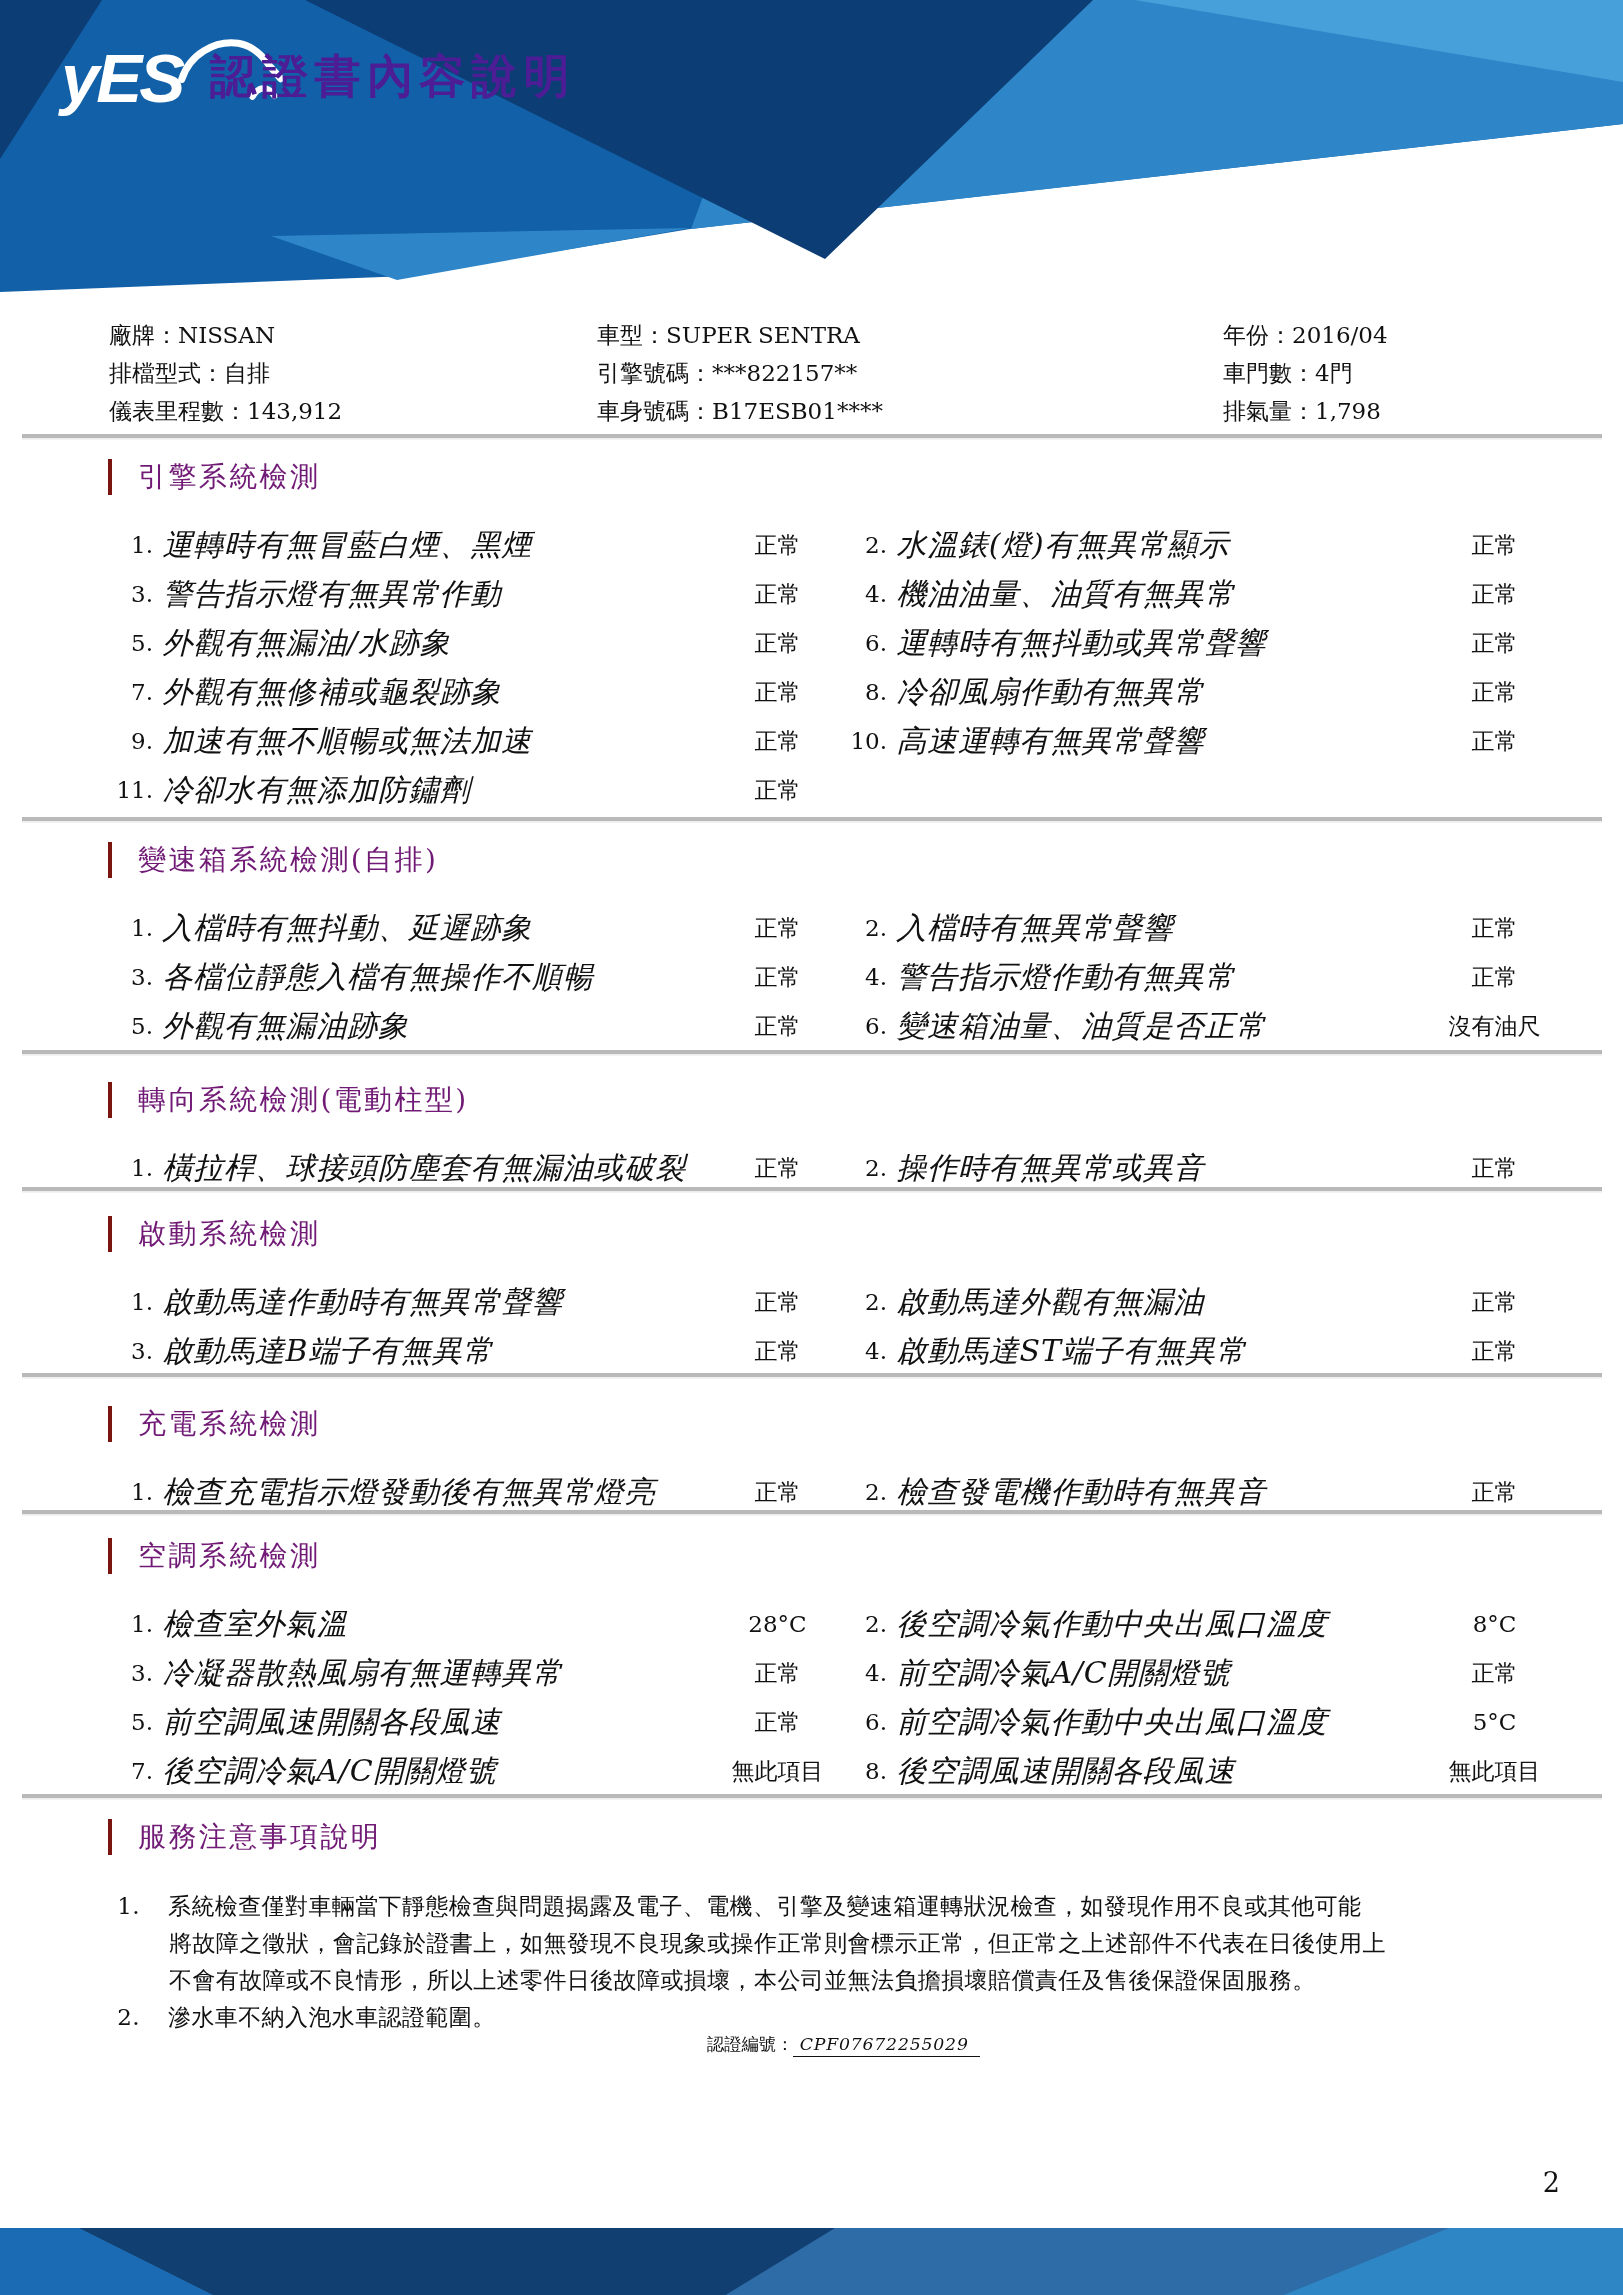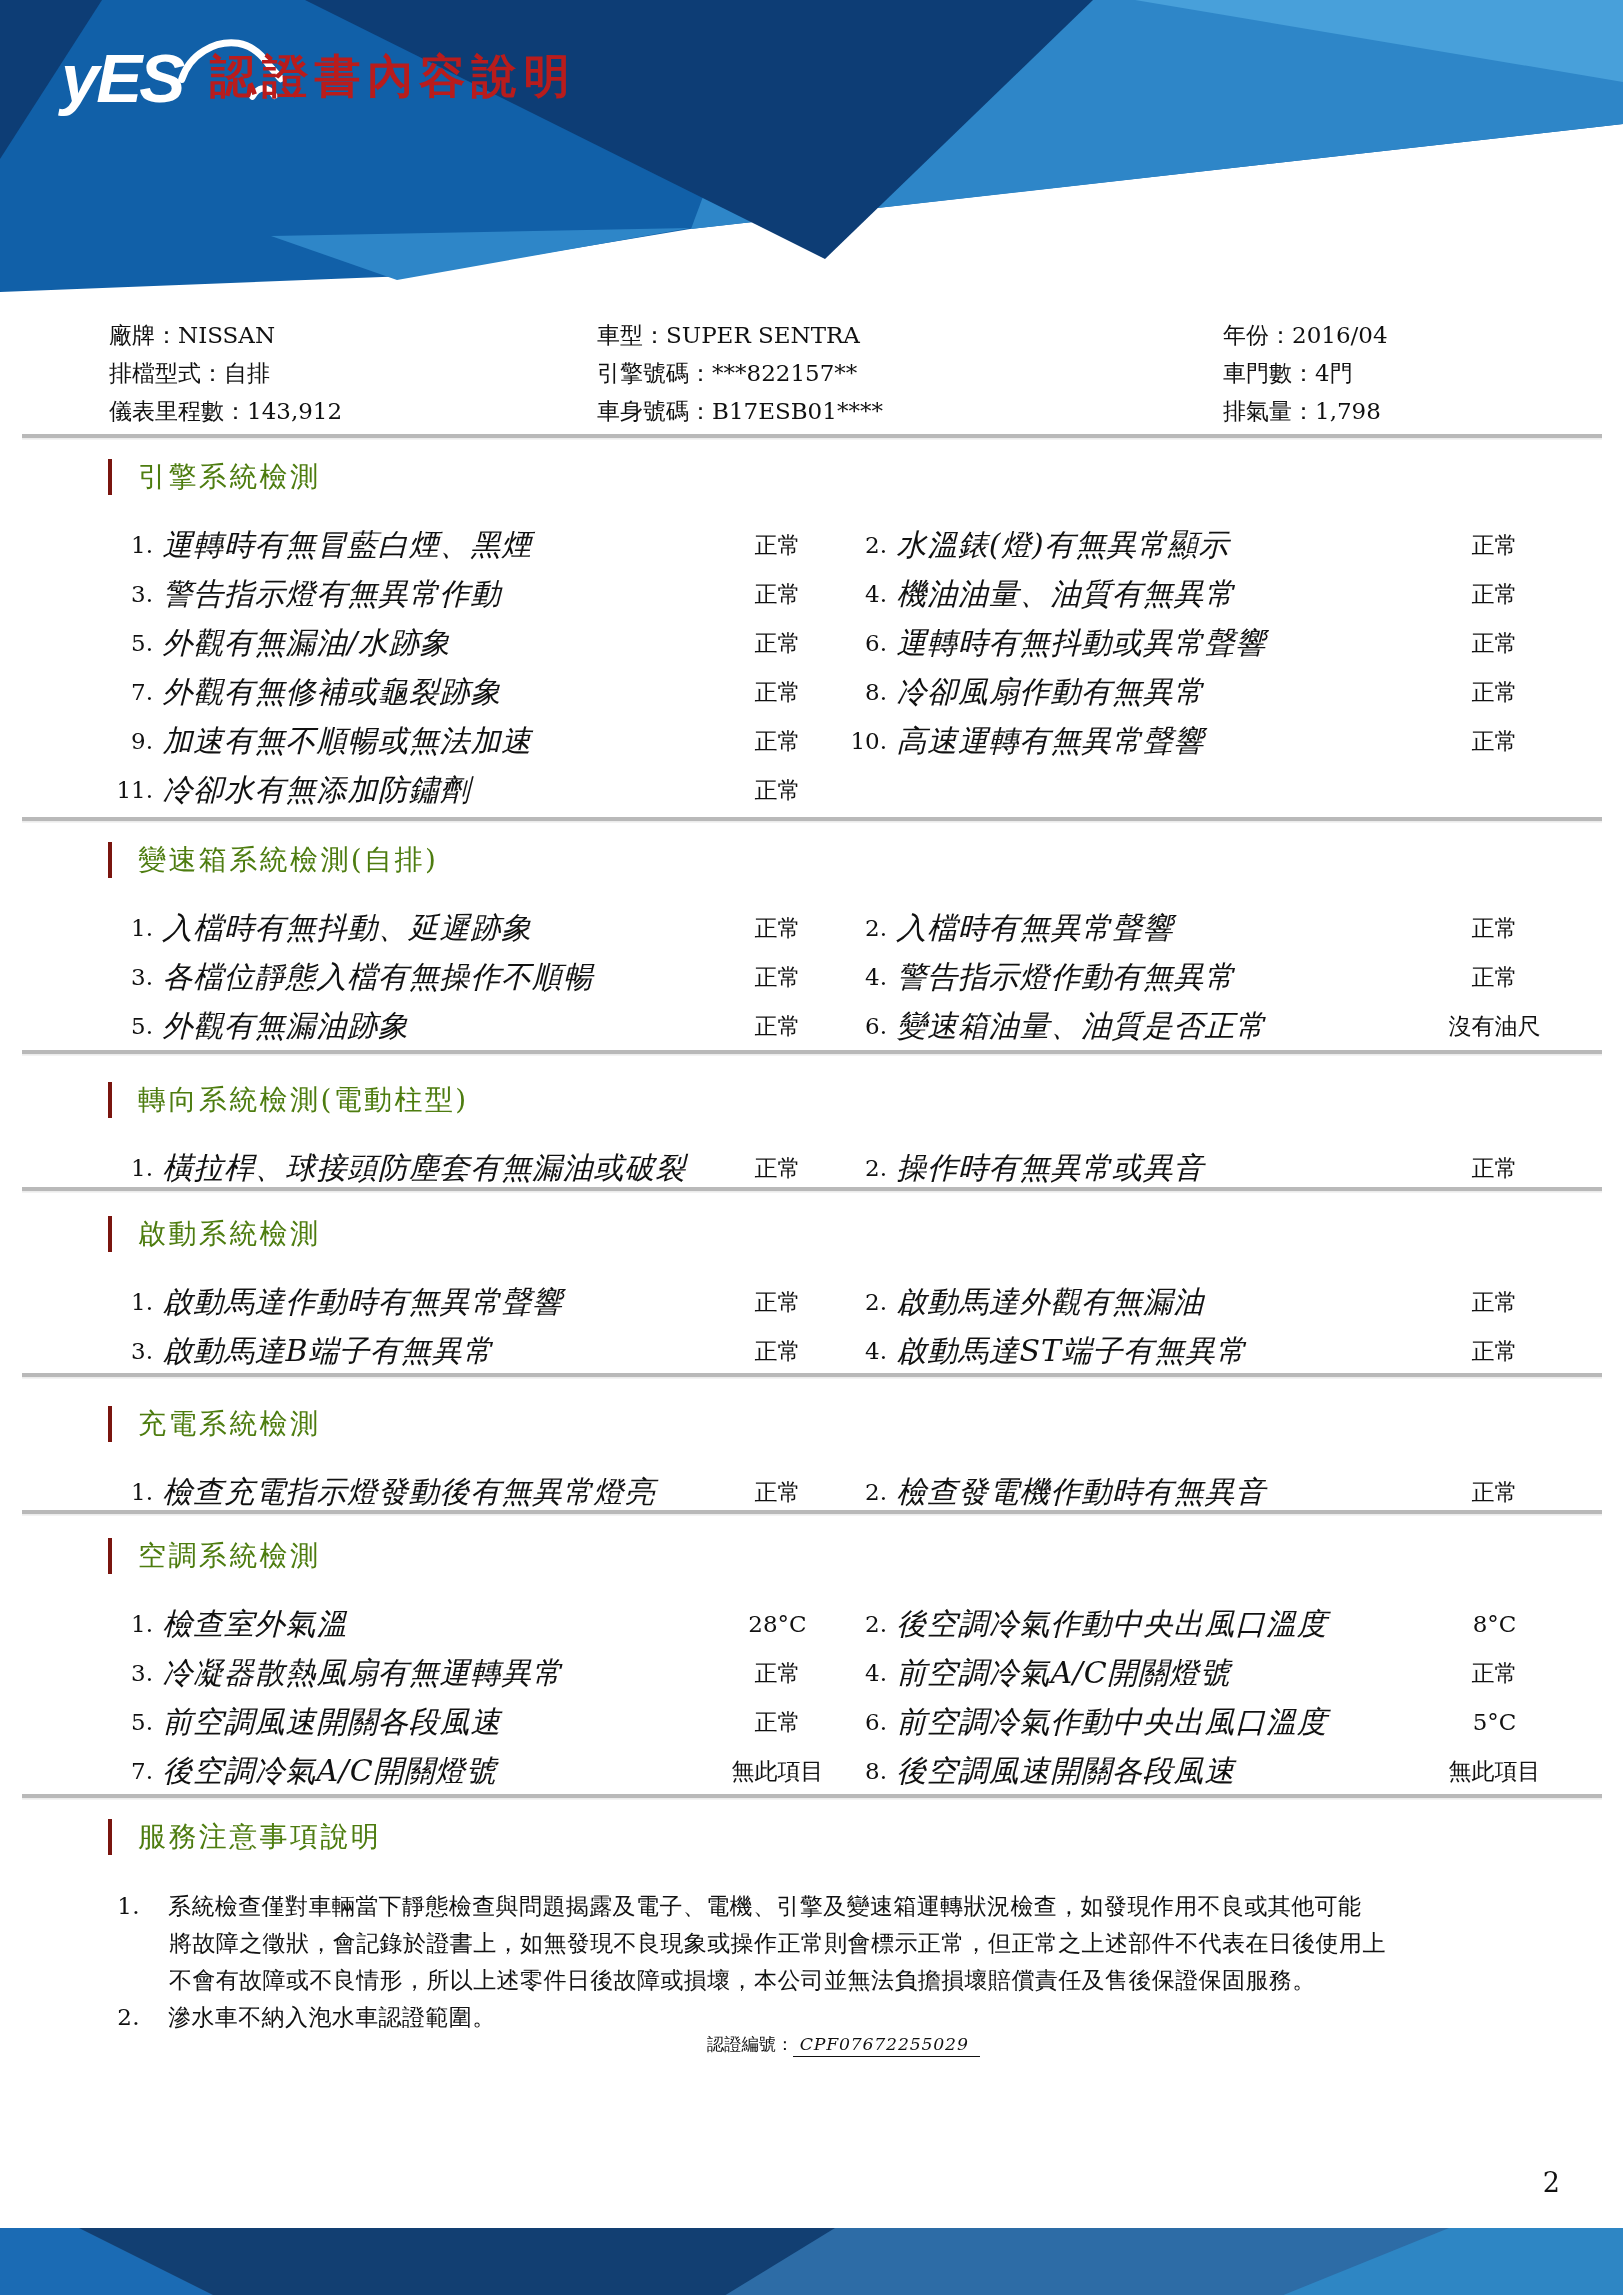--- a/index.html
+++ b/index.html
@@ -20,36 +20,36 @@
   .logo{position:absolute;left:61px;top:30px;height:86px;display:flex;align-items:flex-end;}
   .logo-text{
     font-family:"Liberation Sans","DejaVu Sans",sans-serif;
     font-style:italic;font-weight:900;font-size:69px;line-height:75px;
     color:#ffffff;letter-spacing:-3.1px;
   }
   .car-svg{margin-left:-4.7px;margin-bottom:4.7px;}
   .htitle{
     position:absolute;left:210px;top:46px;
     font-family:"Liberation Sans","DejaVu Sans",sans-serif;
-    font-weight:bold;font-size:46px;color:#b91c1c;letter-spacing:6.3px;white-space:nowrap;
+    font-weight:bold;font-size:46px;color:#4c1d95;letter-spacing:6.3px;white-space:nowrap;
   }
   
   .info{position:absolute;top:316px;left:94px;right:60px;}
   .info-col{position:absolute;top:0;}
   .info-col.c1{left:15px;}
   .info-col.c2{left:503px;}
   .info-col.c3{left:1129px;}
   .info-line{font-size:23px;line-height:38px;white-space:nowrap;}
   
   .divider{position:absolute;left:22px;width:1580px;height:3.9px;background:#b9b9b9;box-shadow:0 1.6px 0 #ececec;}
   
   .section{position:absolute;left:94px;right:60px;}
   .sec-title{position:relative;height:36px;padding-left:44px;}
   .sec-title::before{content:"";position:absolute;left:14px;top:0;width:3.9px;height:36px;background:#7a150f;}
-  .sec-title-text{font-size:28px;line-height:35px;color:#4d7c0f;letter-spacing:2.4px;white-space:nowrap;}
+  .sec-title-text{font-size:28px;line-height:35px;color:#701a75;letter-spacing:2.4px;white-space:nowrap;}
   .sec-rows{margin-top:36px;}
   .irow{display:flex;height:49px;align-items:flex-start;}
   .half{display:flex;align-items:flex-start;}
   .half.left{width:754px;flex:none;}
   .half.right{flex:1;}
   .num{flex:none;width:59px;text-align:right;margin-right:9.4px;font-size:23px;line-height:28px;}
   .half.right .num{width:39px;}
   .lbl{font-size:30px;line-height:28px;white-space:nowrap;letter-spacing:0.8px;font-style:italic;}
   .res{flex:none;width:141px;margin-left:auto;text-align:center;font-size:23px;line-height:28px;white-space:nowrap;}
   .half.right .res{width:137px;}

